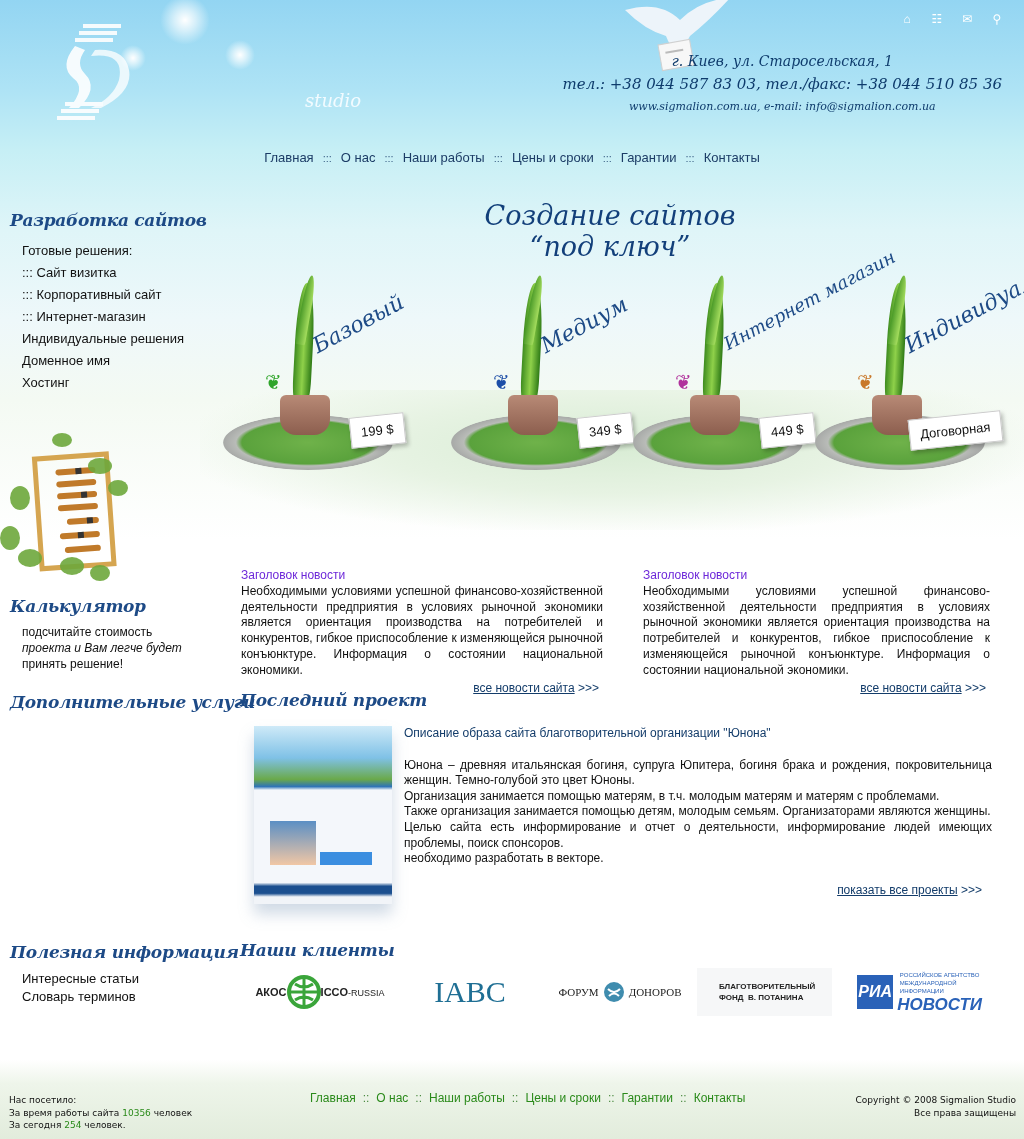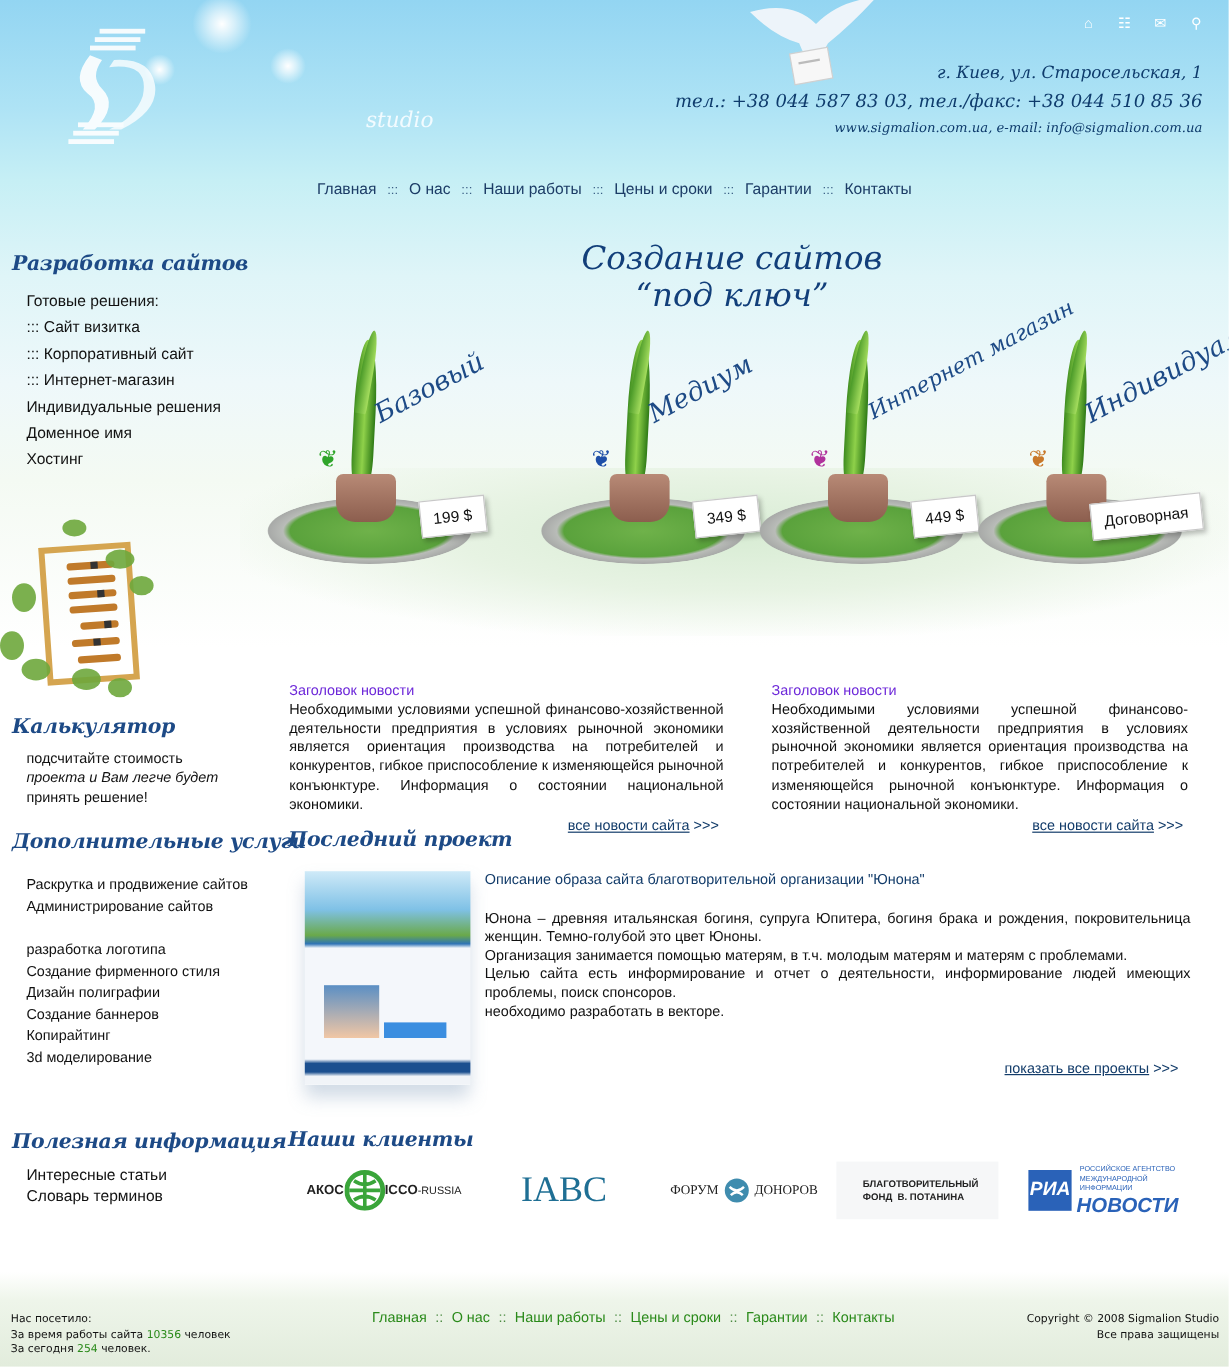--- a/index.html
+++ b/index.html
@@ -40,21 +40,21 @@
 
   
   .dove { position: absolute; left: 620px; top: 0; width: 110px; height: 95px; }
 
   
   .top-icons { position: absolute; left: 900px; top: 12px; display: flex; gap: 16px; }
   .top-icon { width: 14px; height: 14px; color: #fff; font-size: 12px; line-height: 14px; text-align: center; cursor: pointer; }
 
   
   .contact {
-    position: absolute; right: 22px; top: 50px; text-align: right;
+    position: absolute; right: 22px; top: 50px; text-align: center;
     font-family: "DejaVu Serif", serif; font-style: italic; color: #0e3b6c;
   }
   .contact .addr { font-size: 14px; line-height: 22px; }
   .contact .phones { font-size: 15px; line-height: 24px; }
   .contact .web { font-size: 11px; line-height: 22px; }
 
   
   .main-nav { position: absolute; left: 0; top: 150px; width: 1024px; text-align: center; font-size: 13px; color: #1c3c66; }
   .main-nav a { color: #1c3c66; text-decoration: none; cursor: pointer; }
   .main-nav .sep { color: #3a5f85; margin: 0 9px; font-size: 11px; }
@@ -231,31 +231,20 @@
   <h3 class="script" style="margin-bottom:8px;">Калькулятор</h3>
   <ul class="side-list small" style="padding-left:12px;">
     <li style="line-height:16px;cursor:default;">подсчитайте стоимость</li>
     <li style="line-height:16px;cursor:default;font-style:italic;">проекта и Вам легче будет</li>
     <li style="line-height:16px;cursor:default;">принять решение!</li>
   </ul>
 </div>
 
 <div class="side-block" style="top:692px;">
   <h3 class="script" style="margin-bottom:16px;">Дополнительные услуги</h3>
-  <ul class="side-list small">
-    <li>Раскрутка и продвижение сайтов</li>
-    <li>Администрирование сайтов</li>
-    <li class="gap"></li>
-    <li>разработка логотипа</li>
-    <li>Создание фирменного стиля</li>
-    <li>Дизайн полиграфии</li>
-    <li>Создание баннеров</li>
-    <li>Копирайтинг</li>
-    <li>3d моделирование</li>
-  </ul>
 </div>
 
 <div class="side-block" style="top:942px;">
   <h3 class="script" style="margin-bottom:8px;">Полезная информация</h3>
   <ul class="side-list" style="font-size:13px;">
     <li style="line-height:18px;">Интересные статьи</li>
     <li style="line-height:18px;">Словарь терминов</li>
   </ul>
 </div>
 
@@ -319,20 +308,21 @@
 
 <h3 class="script project-head">Последний проект</h3>
 <div class="project-thumb">
   <div class="baby"></div>
   <div class="btn"></div>
 </div>
 <div class="project-info">
   <div class="title">Описание образа сайта благотворительной организации "Юнона"</div>
   <div class="body">Юнона – древняя итальянская богиня, супруга Юпитера, богиня брака и рождения, покровительница женщин. Темно-голубой это цвет Юноны.</div>
   <div class="body">Организация занимается помощью матерям, в т.ч. молодым матерям и матерям с проблемами.</div>
+  <div class="body">Также организация занимается помощью детям, молодым семьям. Организаторами являются женщины.</div>
   <div class="body">Целью сайта есть информирование и отчет о деятельности, информирование людей имеющих проблемы, поиск спонсоров.</div>
   <div class="body">необходимо разработать в векторе.</div>
 </div>
 <div class="link-more">
   <a>показать все проекты</a>
   <span class="arr">&gt;&gt;&gt;</span>
 </div>
 
 <h3 class="script clients-head">Наши клиенты</h3>
 <div class="clients">

